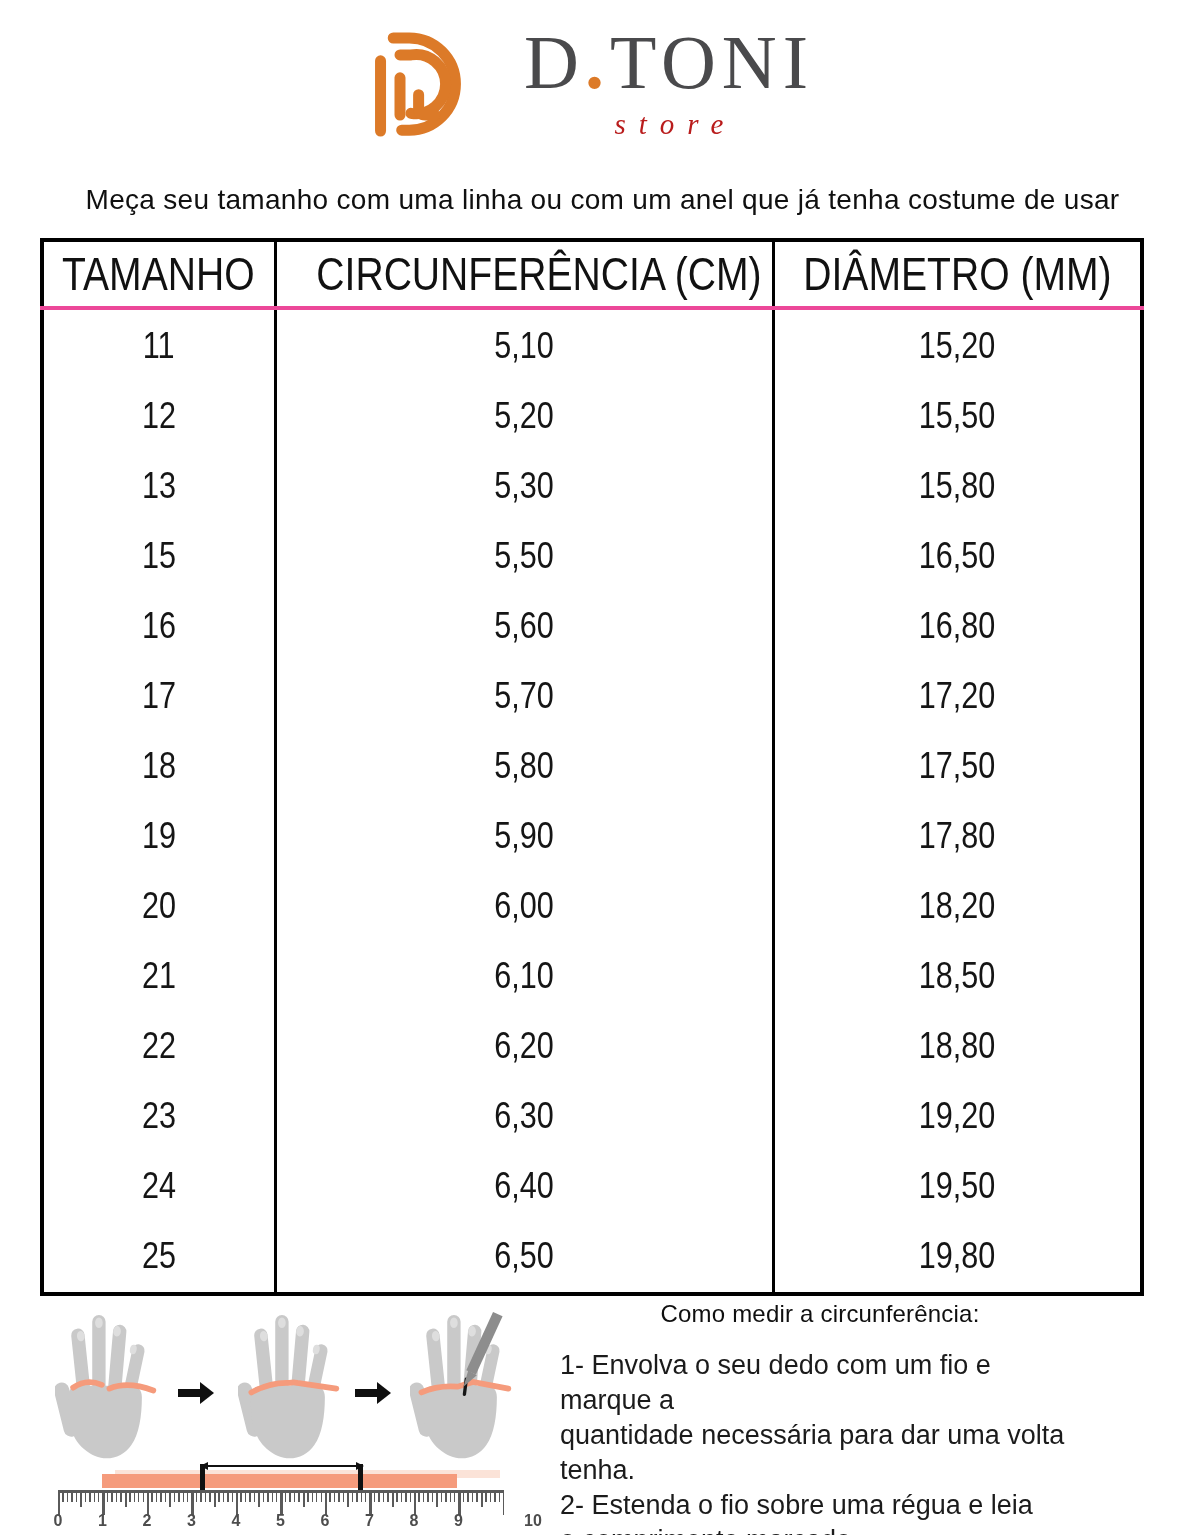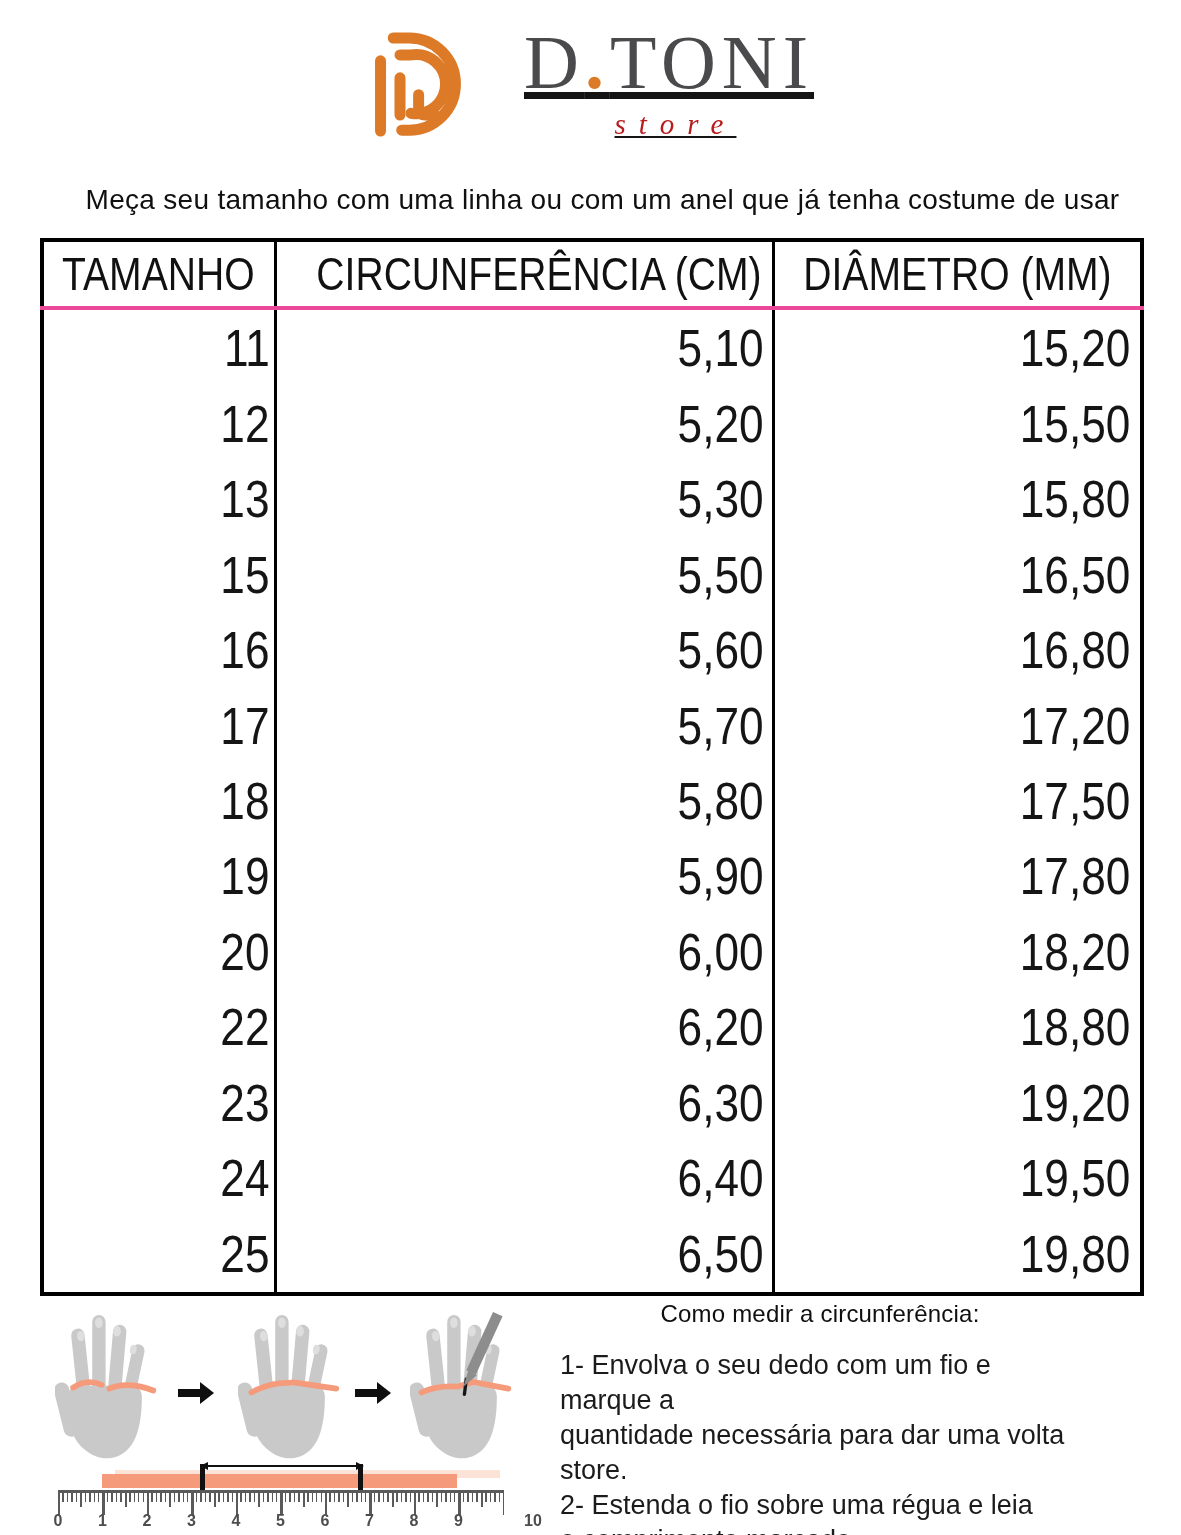--- a/index.html
+++ b/index.html
@@ -1,40 +1,40 @@
 <!DOCTYPE html>
 <html><head>
 <meta charset="utf-8">
 <style>
   html,body{margin:0;padding:0;background:#ffffff;}
   #page{position:relative;width:1181px;height:1535px;background:#fff;overflow:hidden;
         font-family:"Liberation Sans",sans-serif;color:#141414;}
 
   
   .brand-header{position:absolute;top:18px;left:0;right:0;display:flex;justify-content:center;
-                align-items:center;gap:47px;text-decoration:underline;}
+                align-items:center;gap:47px;}
   .logo-mark{width:110px;height:128px;}
   .brand-text{display:flex;flex-direction:column;align-items:center;}
   .brand-name{font-family:"Liberation Serif",serif;font-size:76px;letter-spacing:6px;
               color:#4a4a4c;line-height:1;white-space:nowrap;}
   .brand-name .dot{color:#dc7a28;font-weight:bold;}
   .brand-sub{font-family:"Liberation Serif",serif;font-style:italic;font-size:29px;
              letter-spacing:13px;color:#b91c1c;margin-top:8px;padding-left:13px;}
 
   
   .tagline{position:absolute;top:172px;left:0;width:100%;text-align:center;margin:12px;
            font-size:28px;letter-spacing:0.3px;color:#101010;}
 
   
   table.size-table{position:absolute;left:40px;top:238px;width:1100px;height:1058px;
                    border-collapse:collapse;table-layout:fixed;border:4px solid #000;}
   .size-table th{border-bottom:4px solid #ec4899;font-size:46px;font-weight:400;
                  text-align:center;vertical-align:middle;padding:0;color:#111;}
   .size-table thead tr{height:68px;}
-  .size-table td{font-size:52px;text-align:right;vertical-align:middle;padding:0;color:#151515;}
+  .size-table td{font-size:36px;text-align:center;vertical-align:middle;padding:0;color:#151515;}
   .size-table .vline{border-left:3px solid #000;}
   .cond{display:inline-block;transform:scaleX(0.85);transform-origin:center;white-space:nowrap;}
 
   
   .hands{position:absolute;left:40px;top:1298px;width:480px;height:165px;}
   .hand{position:absolute;top:0;width:105px;height:165px;}
   .hand.h1{left:15px;} .hand.h2{left:198px;} .hand.h3{left:370px;}
   .step-arrow{position:absolute;top:84px;width:36px;height:22px;}
   .step-arrow.a1{left:138px;} .step-arrow.a2{left:315px;}
 
@@ -154,20 +154,25 @@
           <td><span class="cond">19</span></td>
           <td class="vline"><span class="cond">5,90</span></td>
           <td class="vline"><span class="cond">17,80</span></td>
         </tr>
         <tr>
           <td><span class="cond">20</span></td>
           <td class="vline"><span class="cond">6,00</span></td>
           <td class="vline"><span class="cond">18,20</span></td>
         </tr>
         <tr>
+          <td><span class="cond">21</span></td>
+          <td class="vline"><span class="cond">6,10</span></td>
+          <td class="vline"><span class="cond">18,50</span></td>
+        </tr>
+        <tr>
           <td><span class="cond">22</span></td>
           <td class="vline"><span class="cond">6,20</span></td>
           <td class="vline"><span class="cond">18,80</span></td>
         </tr>
         <tr>
           <td><span class="cond">23</span></td>
           <td class="vline"><span class="cond">6,30</span></td>
           <td class="vline"><span class="cond">19,20</span></td>
         </tr>
         <tr>
@@ -231,19 +236,19 @@
         <span style="left: 359px;">8</span>
         <span style="left: 403.5px;">9</span>
         <span style="left: 438px; margin-left: 40px;">10</span>
       </div>
   </div>
 
   <section class="howto">
     <h2>Como medir a circunferência:</h2>
     <div class="howto-steps">
         <div>1- Envolva o seu dedo com um fio e marque a</div>
-        <div>quantidade necessária para dar uma volta store.</div>
+        <div>quantidade necessária para dar uma volta tenha.</div>
         <div>2- Estenda o fio sobre uma régua e leia</div>
         <div>o comprimento marcado.</div>
       </div>
   </section>
 
 </div>
 
 </body></html>

